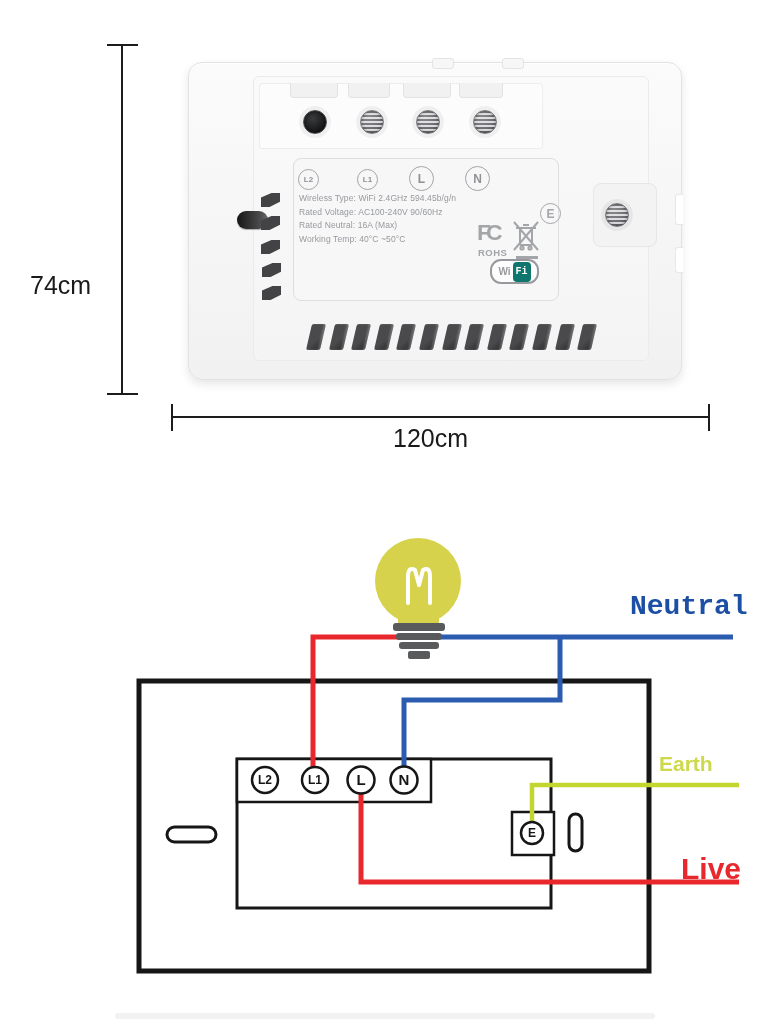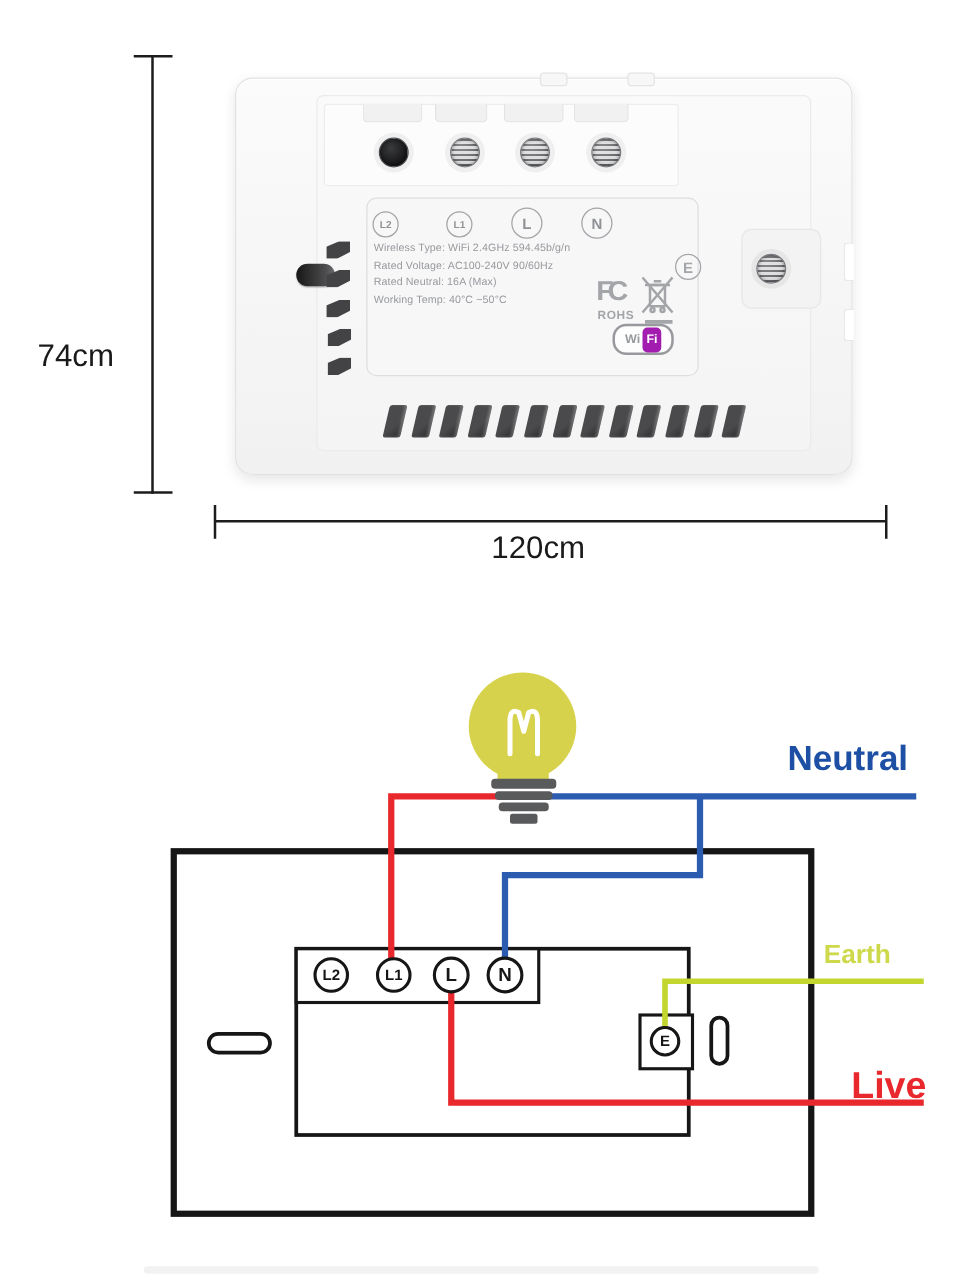--- a/index.html
+++ b/index.html
@@ -41,21 +41,21 @@
   .rohs{position:absolute;left:184px;top:88px;font-weight:bold;font-size:9.5px;
         letter-spacing:.5px;color:#a3a5a8;}
   .bin{position:absolute;left:218px;top:60px;}
   .bin-line{position:absolute;left:222px;top:97px;width:22px;height:2.5px;background:#a3a5a8;}
   .emark{position:absolute;left:246px;top:44px;width:19px;height:19px;border:1.5px solid #a3a5a8;
          border-radius:50%;color:#a3a5a8;font-weight:bold;font-size:12px;
          display:flex;align-items:center;justify-content:center;}
   .wifi{position:absolute;left:196px;top:100px;width:45px;height:21px;border:2px solid #97999c;
         border-radius:11px;display:flex;align-items:center;justify-content:center;gap:2px;
         color:#97999c;font-weight:bold;font-size:10px;background:#fdfdfd;}
-  .wifi .fi{background:#a21caf;color:#fff;border-radius:4px;padding:4px 3px;line-height:12px;}
+  .wifi .fi{background:#0f766e;color:#fff;border-radius:4px;padding:4px 3px;line-height:12px;font-family:Liberation Mono, monospace;}
   .clip{position:absolute;left:48px;top:148px;width:31px;height:18px;border-radius:9px;
         background:linear-gradient(90deg,#161616,#4c4c4e 75%,#6a6a6c);
         box-shadow:0 1px 1px rgba(0,0,0,.3);}
   .sideslots i{position:absolute;width:19px;height:14px;background:#434345;
         clip-path:polygon(0 32%,55% 0,100% 0,100% 62%,45% 100%,0 100%);}
   .vents{position:absolute;left:120px;top:261px;width:296px;height:26px;display:flex;gap:8.6px;}
   .vents i{flex:none;width:14px;height:100%;background:linear-gradient(135deg,#4a4a4c 0 60%,#2c2c2e);
         transform:skewX(-13deg);border-radius:2px;box-shadow:inset -2px 0 2px rgba(255,255,255,.22);}
   .recess{position:absolute;left:404px;top:120px;width:62px;height:62px;background:#f3f3f4;
           border:1px solid #e6e6e7;border-radius:8px;}
@@ -63,21 +63,21 @@
               border-radius:3px 0 0 3px;}
 
   
   .cap,.dline{position:absolute;background:#1c1c1c;}
   .dim-label{position:absolute;font-size:25px;color:#1a1a1a;}
 
   
   .diagram{position:absolute;left:0;top:528px;}
   .diagram text{font-family:"Liberation Sans",sans-serif;font-weight:bold;fill:#161616;}
   .lbl{position:absolute;font-weight:bold;white-space:nowrap;}
-  .lbl.neutral{left:630px;top:591px;font-size:28px;color:#1d4fa5;}
+  .lbl.neutral{left:630px;top:591px;font-size:28px;color:#1d4fa5;font-family:Liberation Mono, monospace;}
   .lbl.earth{left:659px;top:752px;font-size:21px;color:#cdd94a;}
   .lbl.live{left:681px;top:852px;font-size:30px;color:#e8282c;}
   .bottom-artifact{position:absolute;left:115px;top:1013px;width:540px;height:6px;
                    background:#f2f2f3;border-radius:3px;}
 </style>
 </head>
 <body>
 
 <div class="device">
   <div class="panel"></div>

